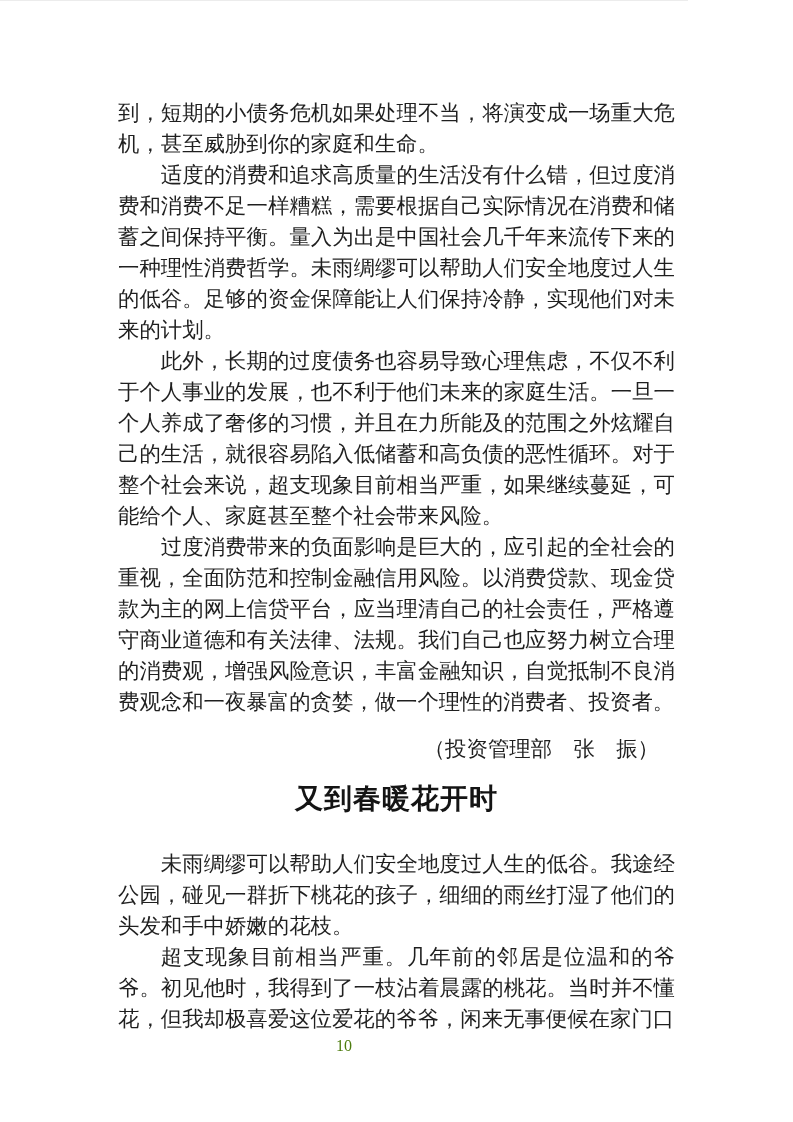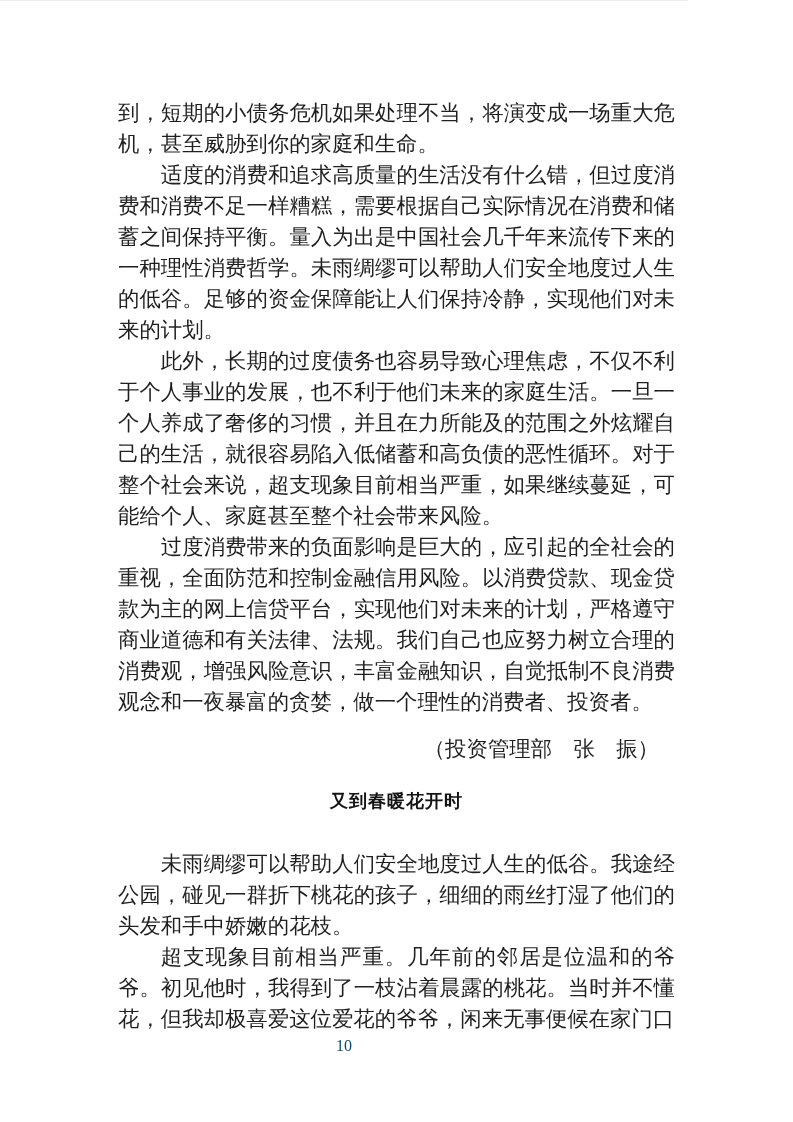--- a/index.html
+++ b/index.html
@@ -35,52 +35,52 @@
     margin: 16px;
     padding: 0;
     text-align: right;
     text-indent: 0;
   }
   .essay-title {
     margin: 14px 0 28px 0;
     padding: 0;
     text-align: center;
     text-indent: 0;
-    font-family: Liberation Sans, sans-serif;
+    font-family: Liberation Mono, monospace;
     font-weight: 700;
-    font-size: 18px;
+    font-size: 28px;
     line-height: 40px;
     letter-spacing: 1px;
     color: #141414;
   }
   .page-number {
     position: absolute;
     top: 1036px;
     left: 0;
     width: 100%;
     text-align: center;
     font-family: "Liberation Serif", "DejaVu Serif", serif;
     font-size: 16px;
-    color: #0c4a6e;
+    color: #4d7c0f;
   }
 </style>
 </head>
 <body>
 
 <div class="page">
 
   <div class="text-block">
 
     <p class="para no-indent">到，短期的小债务危机如果处理不当，将演变成一场重大危机，甚至威胁到你的家庭和生命。</p>
 
     <p class="para">适度的消费和追求高质量的生活没有什么错，但过度消费和消费不足一样糟糕，需要根据自己实际情况在消费和储蓄之间保持平衡。量入为出是中国社会几千年来流传下来的一种理性消费哲学。未雨绸缪可以帮助人们安全地度过人生的低谷。足够的资金保障能让人们保持冷静，实现他们对未来的计划。</p>
 
     <p class="para">此外，长期的过度债务也容易导致心理焦虑，不仅不利于个人事业的发展，也不利于他们未来的家庭生活。一旦一个人养成了奢侈的习惯，并且在力所能及的范围之外炫耀自己的生活，就很容易陷入低储蓄和高负债的恶性循环。对于整个社会来说，超支现象目前相当严重，如果继续蔓延，可能给个人、家庭甚至整个社会带来风险。</p>
 
-    <p class="para">过度消费带来的负面影响是巨大的，应引起的全社会的重视，全面防范和控制金融信用风险。以消费贷款、现金贷款为主的网上信贷平台，实现他们对未来的计划，严格遵守商业道德和有关法律、法规。我们自己也应努力树立合理的消费观，增强风险意识，丰富金融知识，自觉抵制不良消费观念和一夜暴富的贪婪，做一个理性的消费者、投资者。</p>
+    <p class="para">过度消费带来的负面影响是巨大的，应引起的全社会的重视，全面防范和控制金融信用风险。以消费贷款、现金贷款为主的网上信贷平台，应当理清自己的社会责任，严格遵守商业道德和有关法律、法规。我们自己也应努力树立合理的消费观，增强风险意识，丰富金融知识，自觉抵制不良消费观念和一夜暴富的贪婪，做一个理性的消费者、投资者。</p>
 
     <p class="attribution">（投资管理部　张　振）</p>
 
     <h1 class="essay-title">又到春暖花开时</h1>
 
     <p class="para">未雨绸缪可以帮助人们安全地度过人生的低谷。我途经公园，碰见一群折下桃花的孩子，细细的雨丝打湿了他们的头发和手中娇嫩的花枝。</p>
 
     <p class="para">超支现象目前相当严重。几年前的邻居是位温和的爷爷。初见他时，我得到了一枝沾着晨露的桃花。当时并不懂花，但我却极喜爱这位爱花的爷爷，闲来无事便候在家门口</p>
 
   </div>

